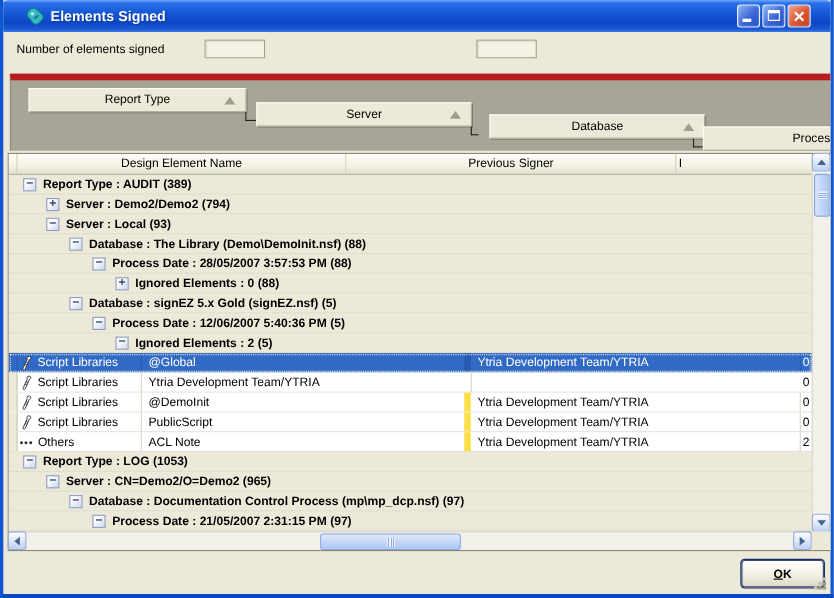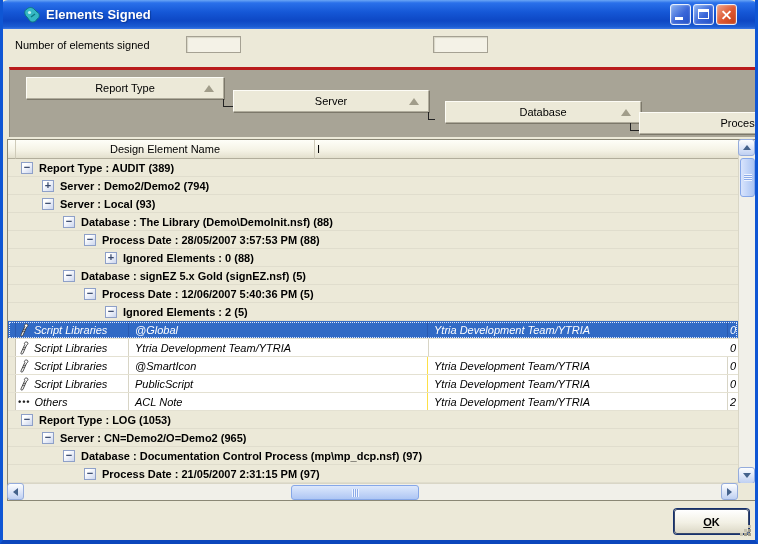--- a/index.html
+++ b/index.html
@@ -28,21 +28,21 @@
   .glyph-x{position:absolute;left:0;top:0;width:100%;height:100%;}
   .glyph-x::before,.glyph-x::after{content:"";position:absolute;left:4px;top:9px;width:11px;height:2px;background:#fff;}
   .glyph-x::before{transform:rotate(45deg);}
   .glyph-x::after{transform:rotate(-45deg);}
   
   .flabel{position:absolute;white-space:nowrap;}
   .ffield{position:absolute;width:55px;height:17px;border:1px solid #a5a193;background:#f4f2e7;
     box-shadow:inset 1px 1px 1px #d8d5c5;font:11px "Liberation Sans",sans-serif;padding:0 3px;}
   
   .gband{position:absolute;left:6px;top:67px;width:746px;height:70px;background:#a8a496;overflow:hidden;
-    border-top:3px solid #b91c1c;border-left:1px solid #918d7f;}
+    border-top:6px solid #b91c1c;border-left:1px solid #918d7f;}
   .gbtn{position:absolute;height:22px;background:#ece9d8;border:1px solid #b0ac9c;border-top-color:#fdfcf6;
     border-left-color:#fdfcf6;box-shadow:1px 1px 0 #7c786a;display:flex;align-items:center;justify-content:center;
     font-size:11px;cursor:default;}
   .g1{left:16px;top:7px;width:198px;}
   .g2{left:223px;top:20px;width:196px;}
   .g3{left:435px;top:31px;width:196px;}
   .g4{left:629px;top:42px;width:229px;}
   .sortup{position:absolute;right:9px;top:7px;width:0;height:0;border-left:5px solid transparent;
     border-right:5px solid transparent;border-bottom:7px solid #a19d8a;}
   .conn{position:absolute;border-left:1px solid #222;border-bottom:1px solid #222;}
@@ -59,25 +59,25 @@
   .hc1{width:113px;}
   .hc2{width:299px;}
   .hc3{width:300px;}
   .hc4{flex:1;justify-content:flex-start;padding-left:2px;border-right:none;}
   .rows{position:absolute;left:0;top:19px;width:730px;height:324px;overflow:hidden;background:#ece9d8;}
   .trow{display:flex;align-items:center;height:18px;width:730px;}
   .grp{background:#ece9d8;border-bottom:1px solid #e0ddcd;font-weight:bold;font-size:11px;white-space:nowrap;}
   .expbox{flex:none;display:inline-flex;align-items:center;justify-content:center;width:12px;height:12px;
     border:1px solid #8ea0c8;background:linear-gradient(135deg,#ffffff 25%,#ccd6ee 100%);
     font:bold 11px/9px "Liberation Sans",sans-serif;color:#394a6d;margin-right:6px;}
-  .dat{background:#fff;border-bottom:1px solid #e4e1d2;font-size:11px;font-style:italic;}
+  .dat{background:#fff;border-bottom:1px solid #e4e1d2;font-size:11px;}
   .cell{height:100%;display:flex;align-items:center;overflow:hidden;white-space:nowrap;}
   .c-gut{width:8px;background:#ece9d8;border-right:1px solid #c9c5b5;}
   .c-type{width:113px;padding-left:2px;gap:3px;border-right:1px solid #d8d5c6;}
-  .c-name{width:299px;padding-left:6px;border-right:1px solid #fde047;}
+  .c-name{width:299px;padding-left:6px;border-right:6px solid #fde047;}
   .c-sign{width:300px;padding-left:6px;border-right:1px solid #d8d5c6;}
   .c-num{flex:1;justify-content:flex-end;padding-right:2px;}
   .dots{font-weight:bold;font-size:9px;letter-spacing:1px;color:#222;margin-right:1px;}
   .sel{background:#316ac5;color:#fff;outline:1px dotted #dce6fa;outline-offset:-2px;}
   .sel .c-gut{background:#316ac5;border-right-color:#2a5ab0;}
   .sel .c-type,.sel .c-name,.sel .c-sign{border-right-color:#2a5ab0;}
   
   .vscroll{position:absolute;right:0;top:0;width:17px;height:343px;background:#f1f0e9;border-left:1px solid #d9d6c6;}
   .hscroll{position:absolute;left:0;bottom:0;width:730px;height:17px;background:#f1f0e9;border-top:1px solid #d9d6c6;}
   .corner{position:absolute;right:0;bottom:0;width:17px;height:17px;background:#ece9d8;}
@@ -154,20 +154,21 @@
     <div class="gbtn g4">
       <span>Process Date</span>
 
     </div>
   </div>
 
   <div class="grid">
     <div class="hrow">
       <div class="hcell hc0"></div>
       <div class="hcell hc2">Design Element Name</div>
+      <div class="hcell hc3">Previous Signer</div>
       <div class="hcell hc4">I</div>
     </div>
     <div class="rows">
         <div class="trow grp" style="padding-left: 13px;">
           <span class="expbox">−</span>
           <span>Report Type : AUDIT (389)</span>
         </div>
         <div class="trow grp" style="padding-left: 34px;">
           <span class="expbox">+</span>
           <span>Server : Demo2/Demo2 (794)</span>
@@ -233,21 +234,21 @@
           <div class="cell c-gut"></div>
           <div class="cell c-type">
             <span style="display: inline-flex;">
               <svg width="13" height="14" viewBox="0 0 13 14">
                 <path d="M8.5 1 C6.6 1 5.8 2.4 6.9 3.3 L3.3 11.2 C2.1 12.7 3.6 13.9 4.9 12.5 L8.6 4.1 C10.5 3.5 10.3 1 8.5 1 Z" fill="#fefefe" stroke="#3a3a3a" stroke-width="0.9"></path>
                 <path d="M5.3 6.4 L7.7 6.4 M4.5 8.4 L6.9 8.4" stroke="#3a3a3a" stroke-width="0.7"></path>
               </svg>
             </span>
             <span>Script Libraries</span>
           </div>
-          <div class="cell c-name">@SmartIcon</div>
+          <div class="cell c-name">@DemoInit</div>
           <div class="cell c-sign">Ytria Development Team/YTRIA</div>
           <div class="cell c-num">0</div>
         </div>
         <div class="trow dat">
           <div class="cell c-gut"></div>
           <div class="cell c-type">
             <span style="display: inline-flex;">
               <svg width="13" height="14" viewBox="0 0 13 14">
                 <path d="M8.5 1 C6.6 1 5.8 2.4 6.9 3.3 L3.3 11.2 C2.1 12.7 3.6 13.9 4.9 12.5 L8.6 4.1 C10.5 3.5 10.3 1 8.5 1 Z" fill="#fefefe" stroke="#3a3a3a" stroke-width="0.9"></path>
                 <path d="M5.3 6.4 L7.7 6.4 M4.5 8.4 L6.9 8.4" stroke="#3a3a3a" stroke-width="0.7"></path>

